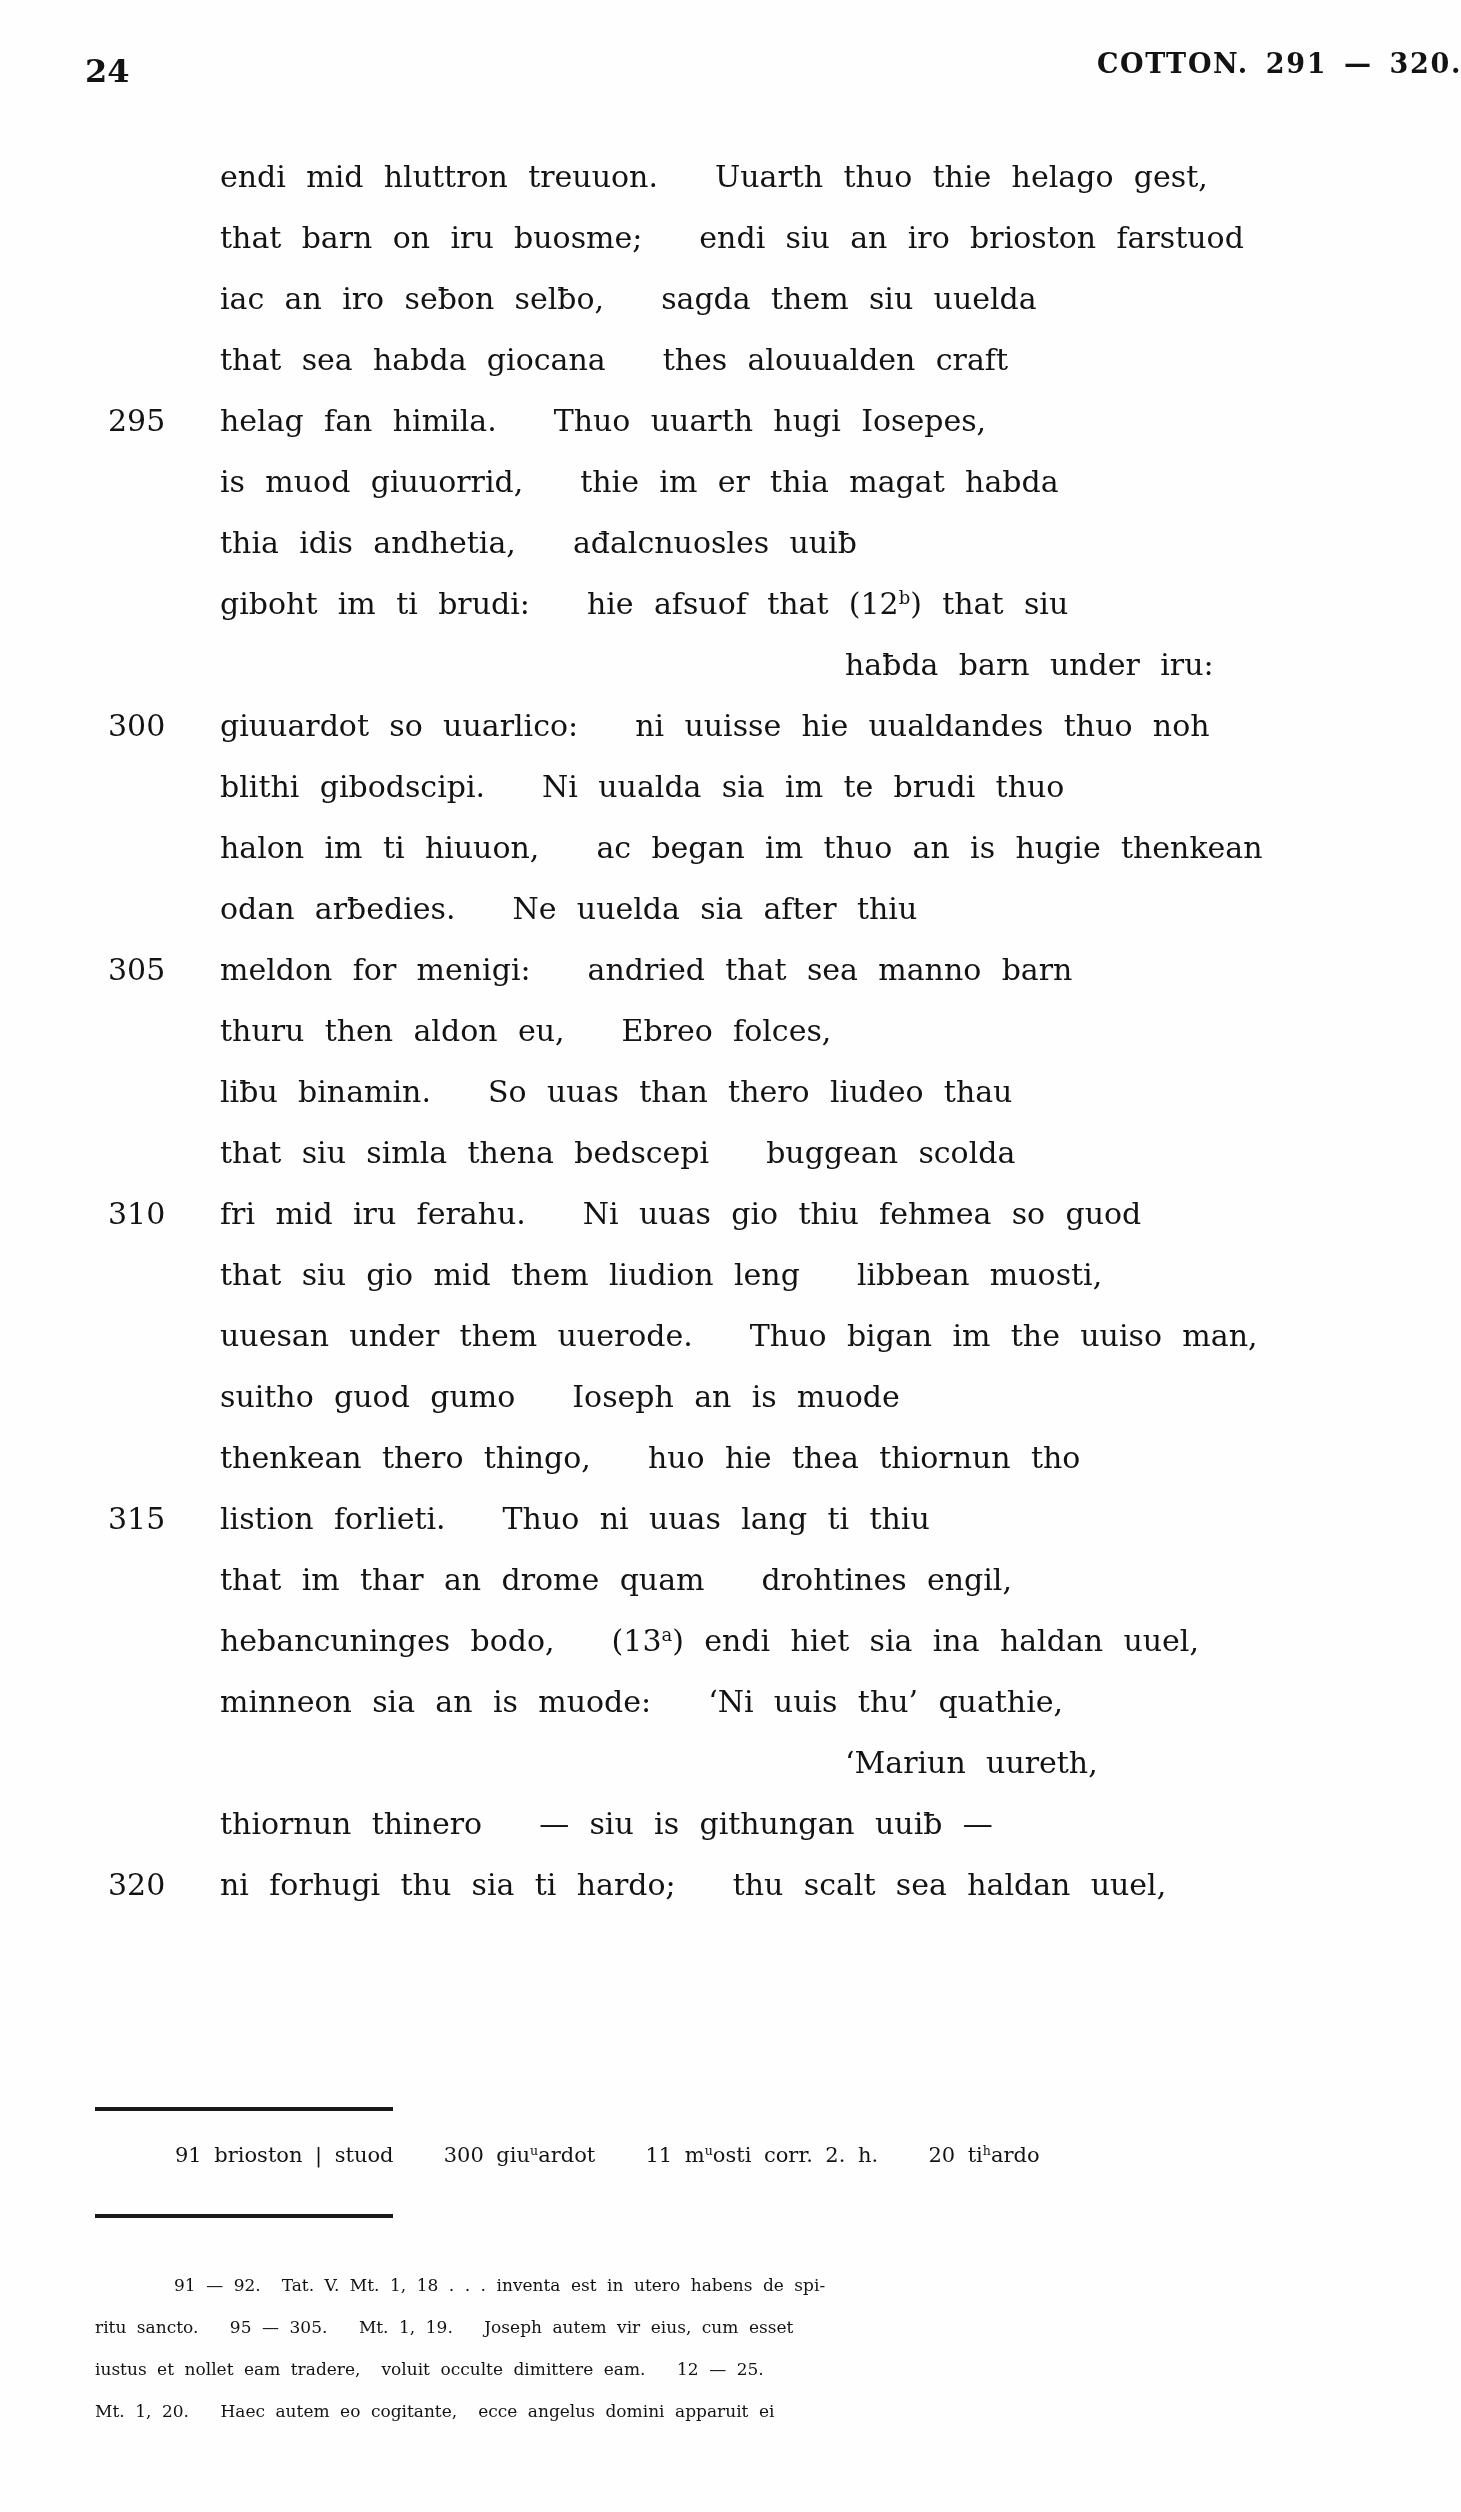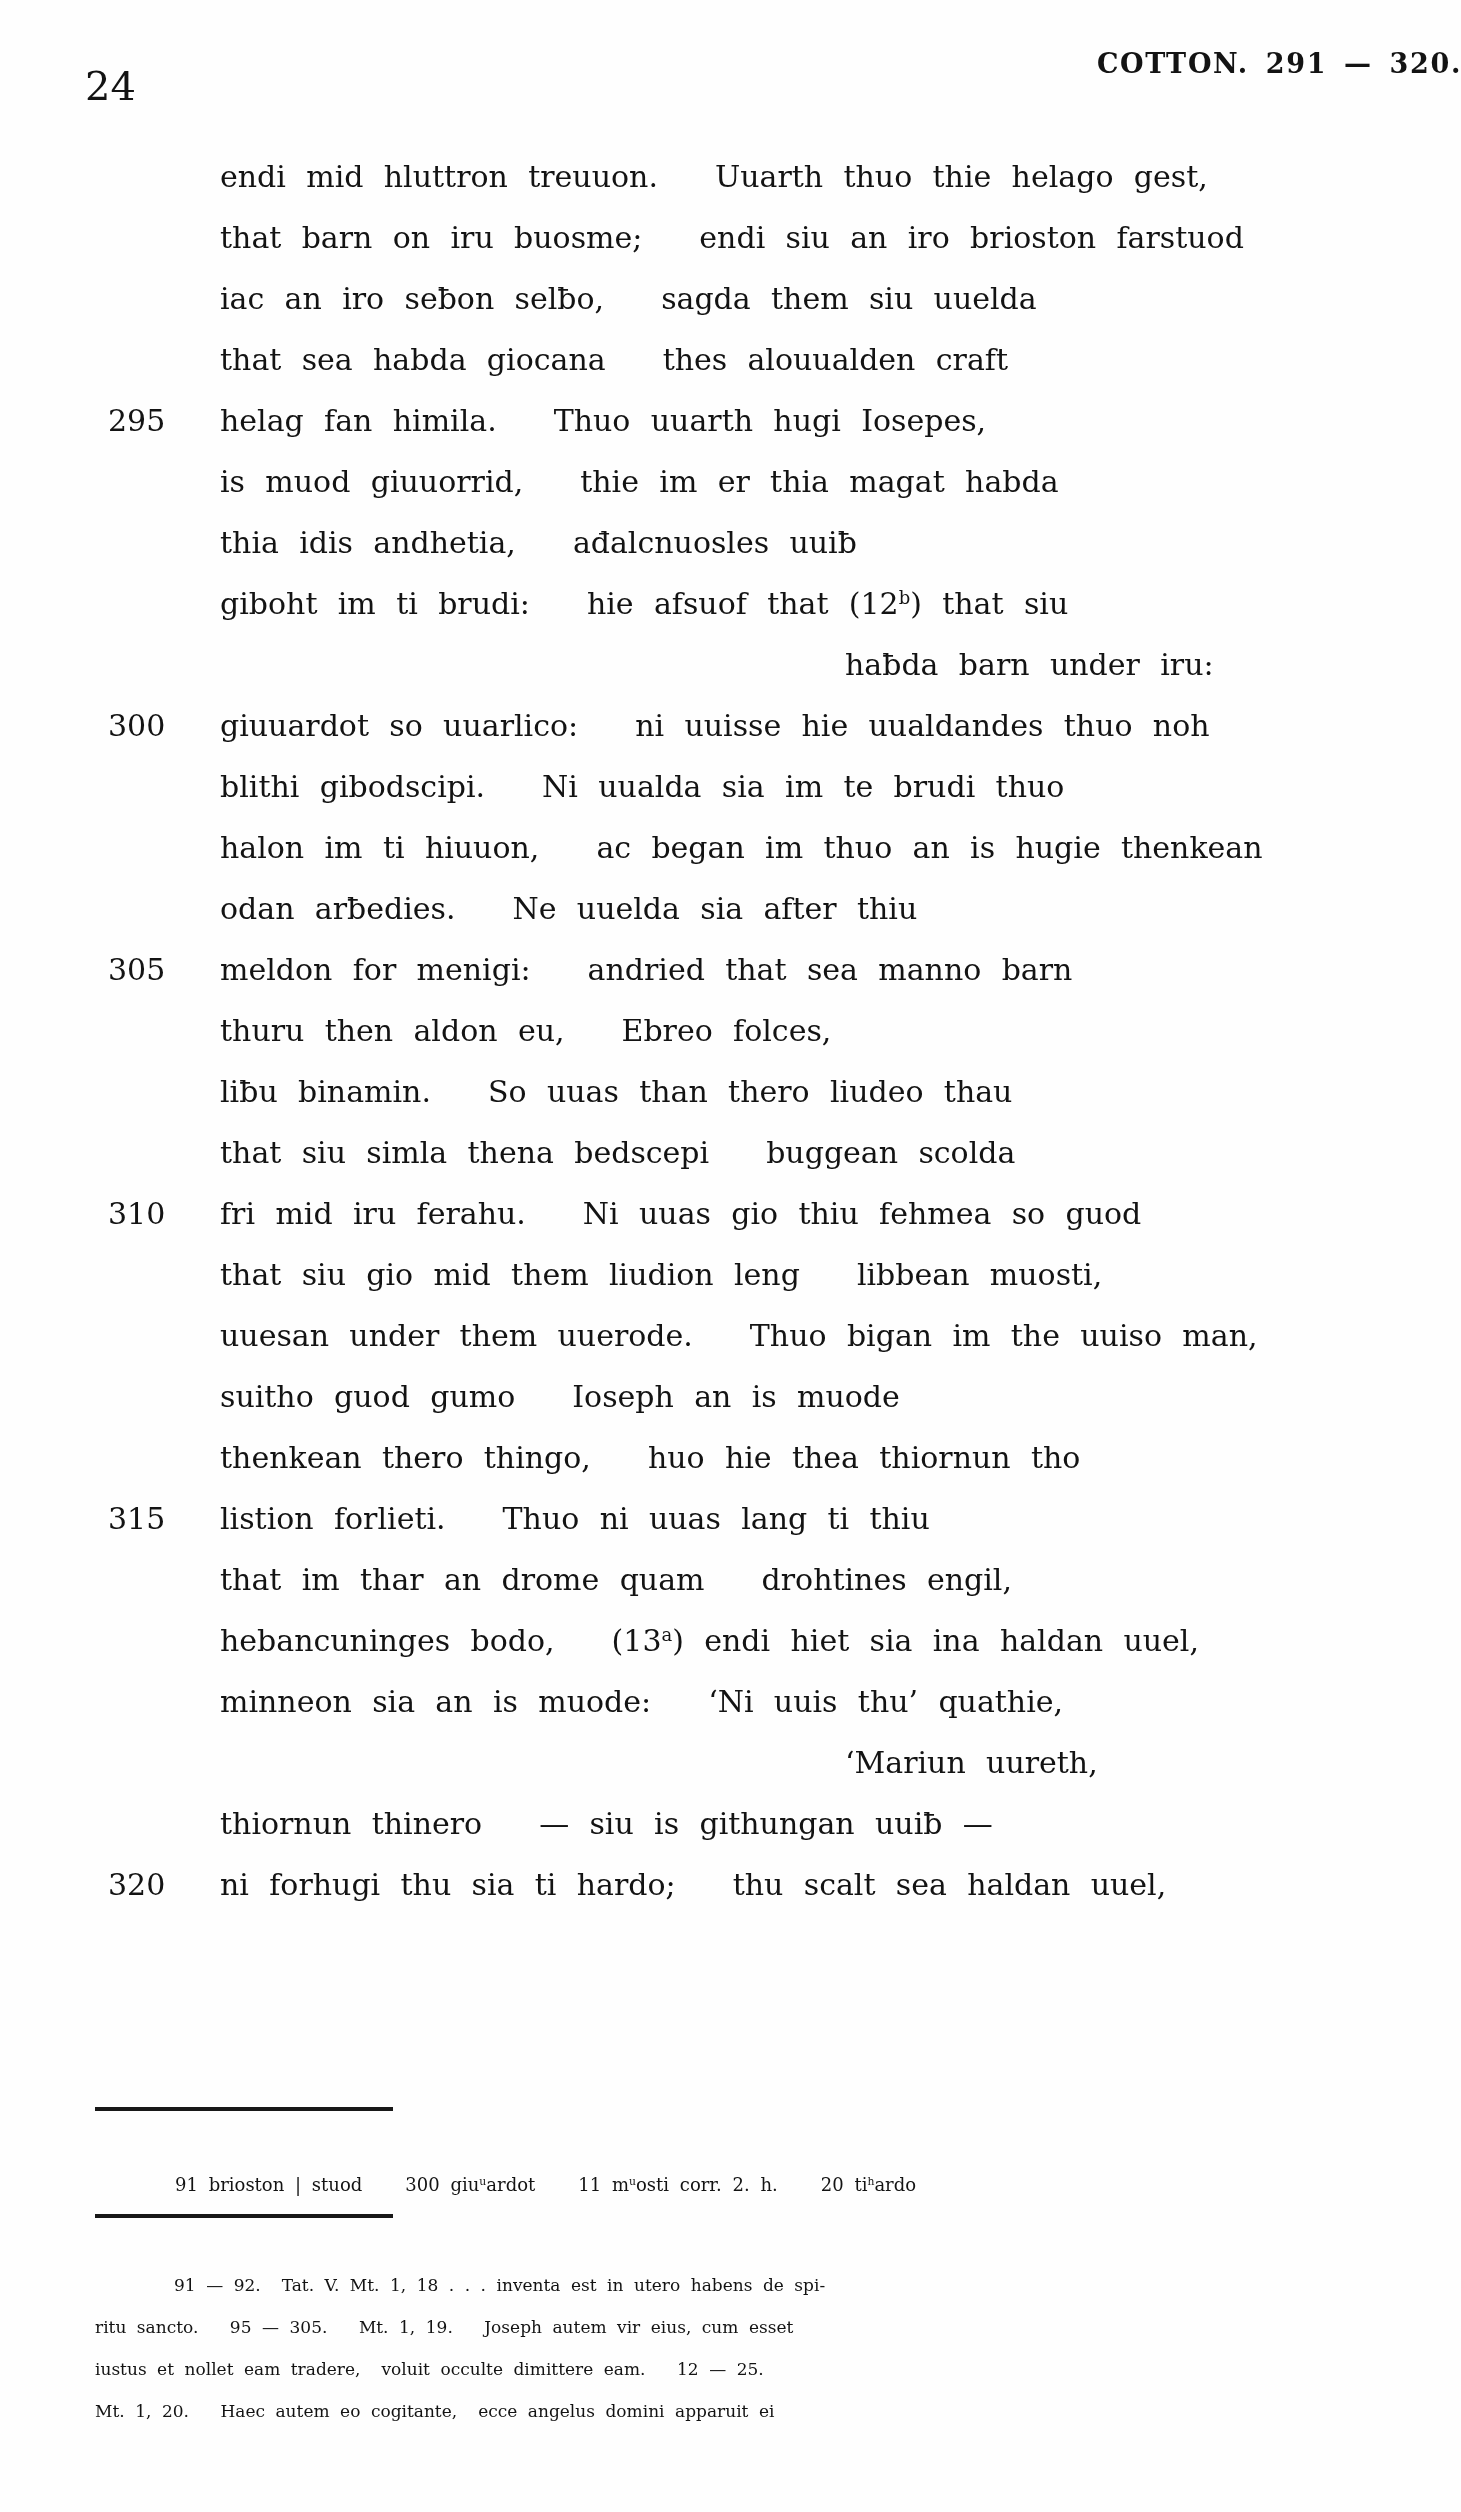--- a/index.html
+++ b/index.html
@@ -20,23 +20,23 @@
   .running-head {
     position: absolute;
     top: 48px;
     left: 0;
     width: 100%;
     height: 46px;
   }
   .page-num {
     position: absolute;
     left: 85px;
-    top: 15px;
-    font-size: 40px;
-    font-weight: normal;
+    top: 4px;
+    font-size: 32px;
+    font-weight: bold;
   }
   .head-title {
     display: block;
     text-align: right;
     font-size: 27px;
     font-weight: bold;
     letter-spacing: 1.7px;
     word-spacing: 5.7px;
   }
   
@@ -81,25 +81,24 @@
     height: 4px;
     background: #181818;
   }
   .rule-top { top: 2107px; }
   .rule-bottom { top: 2214px; }
   
   .apparatus {
     position: absolute;
     left: 175px;
     top: 2142px;
-    font-size: 18px;
-    line-height: 45px;
+    font-size: 21px;
+    line-height: 26px;
     white-space: pre;
     word-spacing: 0.28em;
-    margin-top: 20px;
   }
   
   .footnotes {
     position: absolute;
     left: 95px;
     top: 2264px;
     width: 1296px;
     font-size: 17px;
     line-height: 42px;
     word-spacing: 0.3em;

